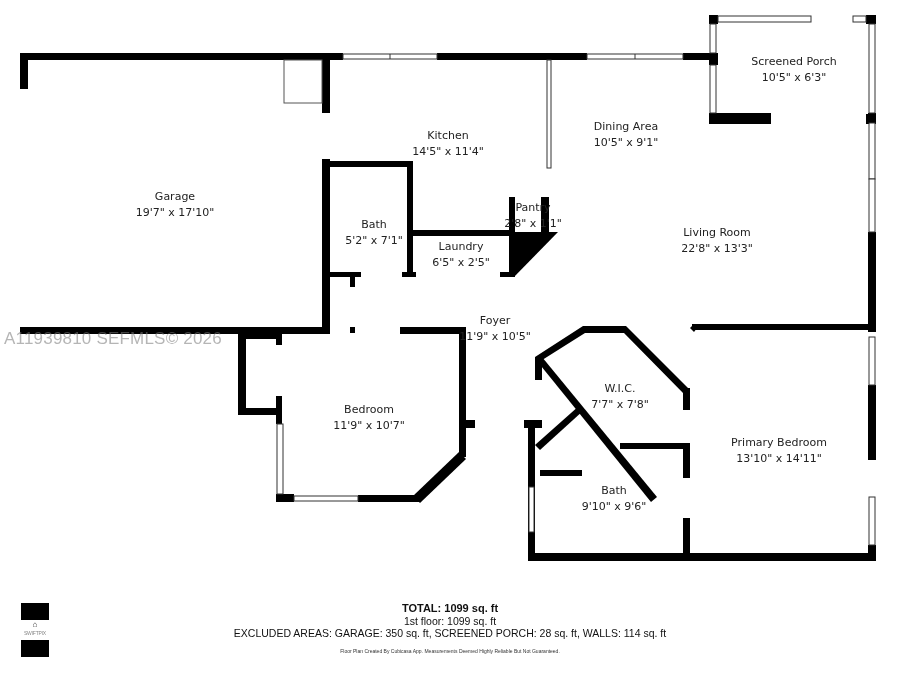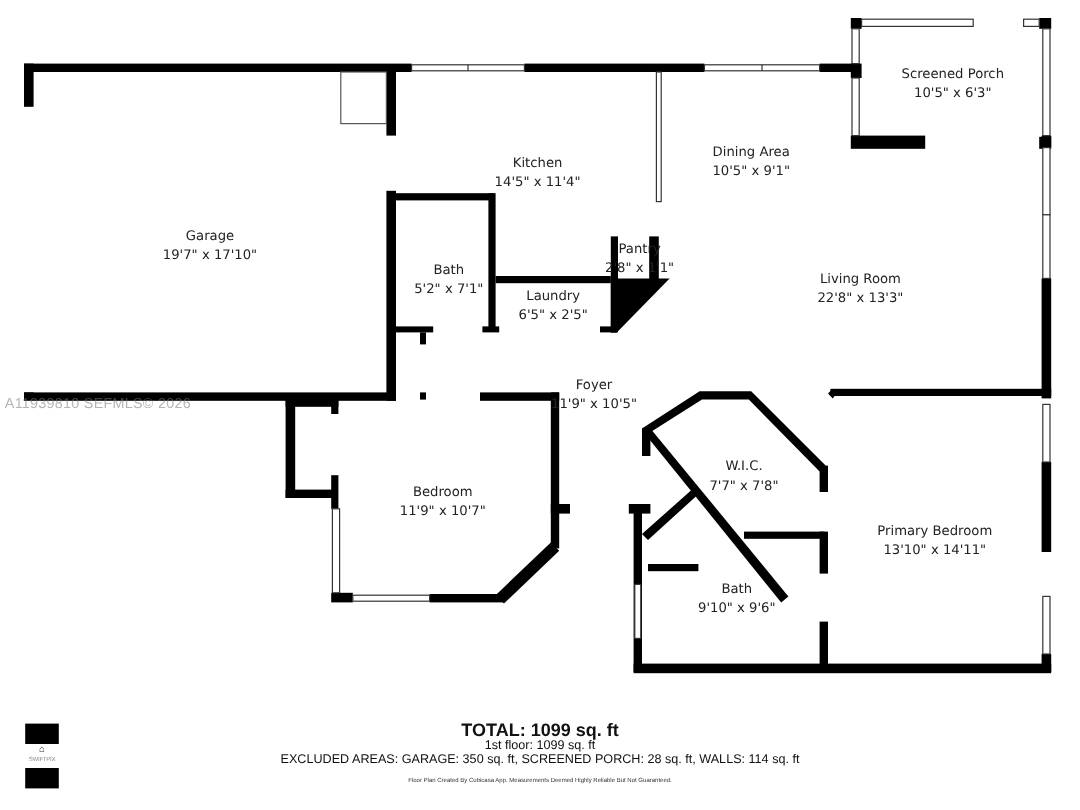--- a/index.html
+++ b/index.html
@@ -3,23 +3,23 @@
 <meta charset="utf-8">
 <style>
   html, body { margin: 0; padding: 0; background: #ffffff; }
   body { width: 900px; height: 675px; position: relative; overflow: hidden; font-family: "DejaVu Sans", sans-serif; }
   #plan { position: absolute; left: 0; top: 0; width: 900px; height: 675px; }
   .wall { fill: #000000; }
   .win { fill: #ffffff; stroke: #333333; stroke-width: 1; }
   .thin { fill: none; stroke: #555555; stroke-width: 1; }
   .room-label { font-family: "DejaVu Sans", sans-serif; font-size: 11px; fill: #222222; text-anchor: middle; }
   .room-dim { font-family: "DejaVu Sans", sans-serif; font-size: 11px; fill: #222222; text-anchor: middle; }
-  .watermark { position: absolute; left: 4px; top: 329px; font-family: "Liberation Sans", sans-serif; font-size: 12px; color: rgba(120,120,120,0.55); letter-spacing: 0.2px; white-space: nowrap; }
+  .watermark { position: absolute; left: 4px; top: 329px; font-family: "Liberation Sans", sans-serif; font-size: 17px; color: rgba(120,120,120,0.55); letter-spacing: 0.2px; white-space: nowrap; }
   .footer { position: absolute; left: 0; top: 602px; width: 900px; text-align: center; font-family: "Liberation Sans", sans-serif; color: #111111; }
-  .footer .total { font-size: 15px; font-weight: bold; line-height: 13px; }
+  .footer .total { font-size: 11px; font-weight: bold; line-height: 13px; }
   .footer .line { font-size: 10.5px; line-height: 12px; }
   .footer .fine { font-size: 5px; line-height: 8px; margin-top: 8px; color: #333; }
   .logo { position: absolute; left: 20px; top: 603px; width: 30px; height: 54px; }
   .logo .blk { position: absolute; left: 1px; width: 28px; height: 17px; background: #000; }
   .logo .blk.top { top: 0; }
   .logo .blk.bot { top: 37px; }
   .logo .mark { position: absolute; left: 0; top: 18px; width: 30px; text-align: center; font-family: "Liberation Sans", sans-serif; font-size: 8px; line-height: 8px; color: #333; }
   .logo .word { position: absolute; left: 0; top: 27px; width: 30px; text-align: center; font-family: "Liberation Sans", sans-serif; font-size: 5px; line-height: 7px; color: #888; letter-spacing: -0.2px; }
 </style>
 </head>

